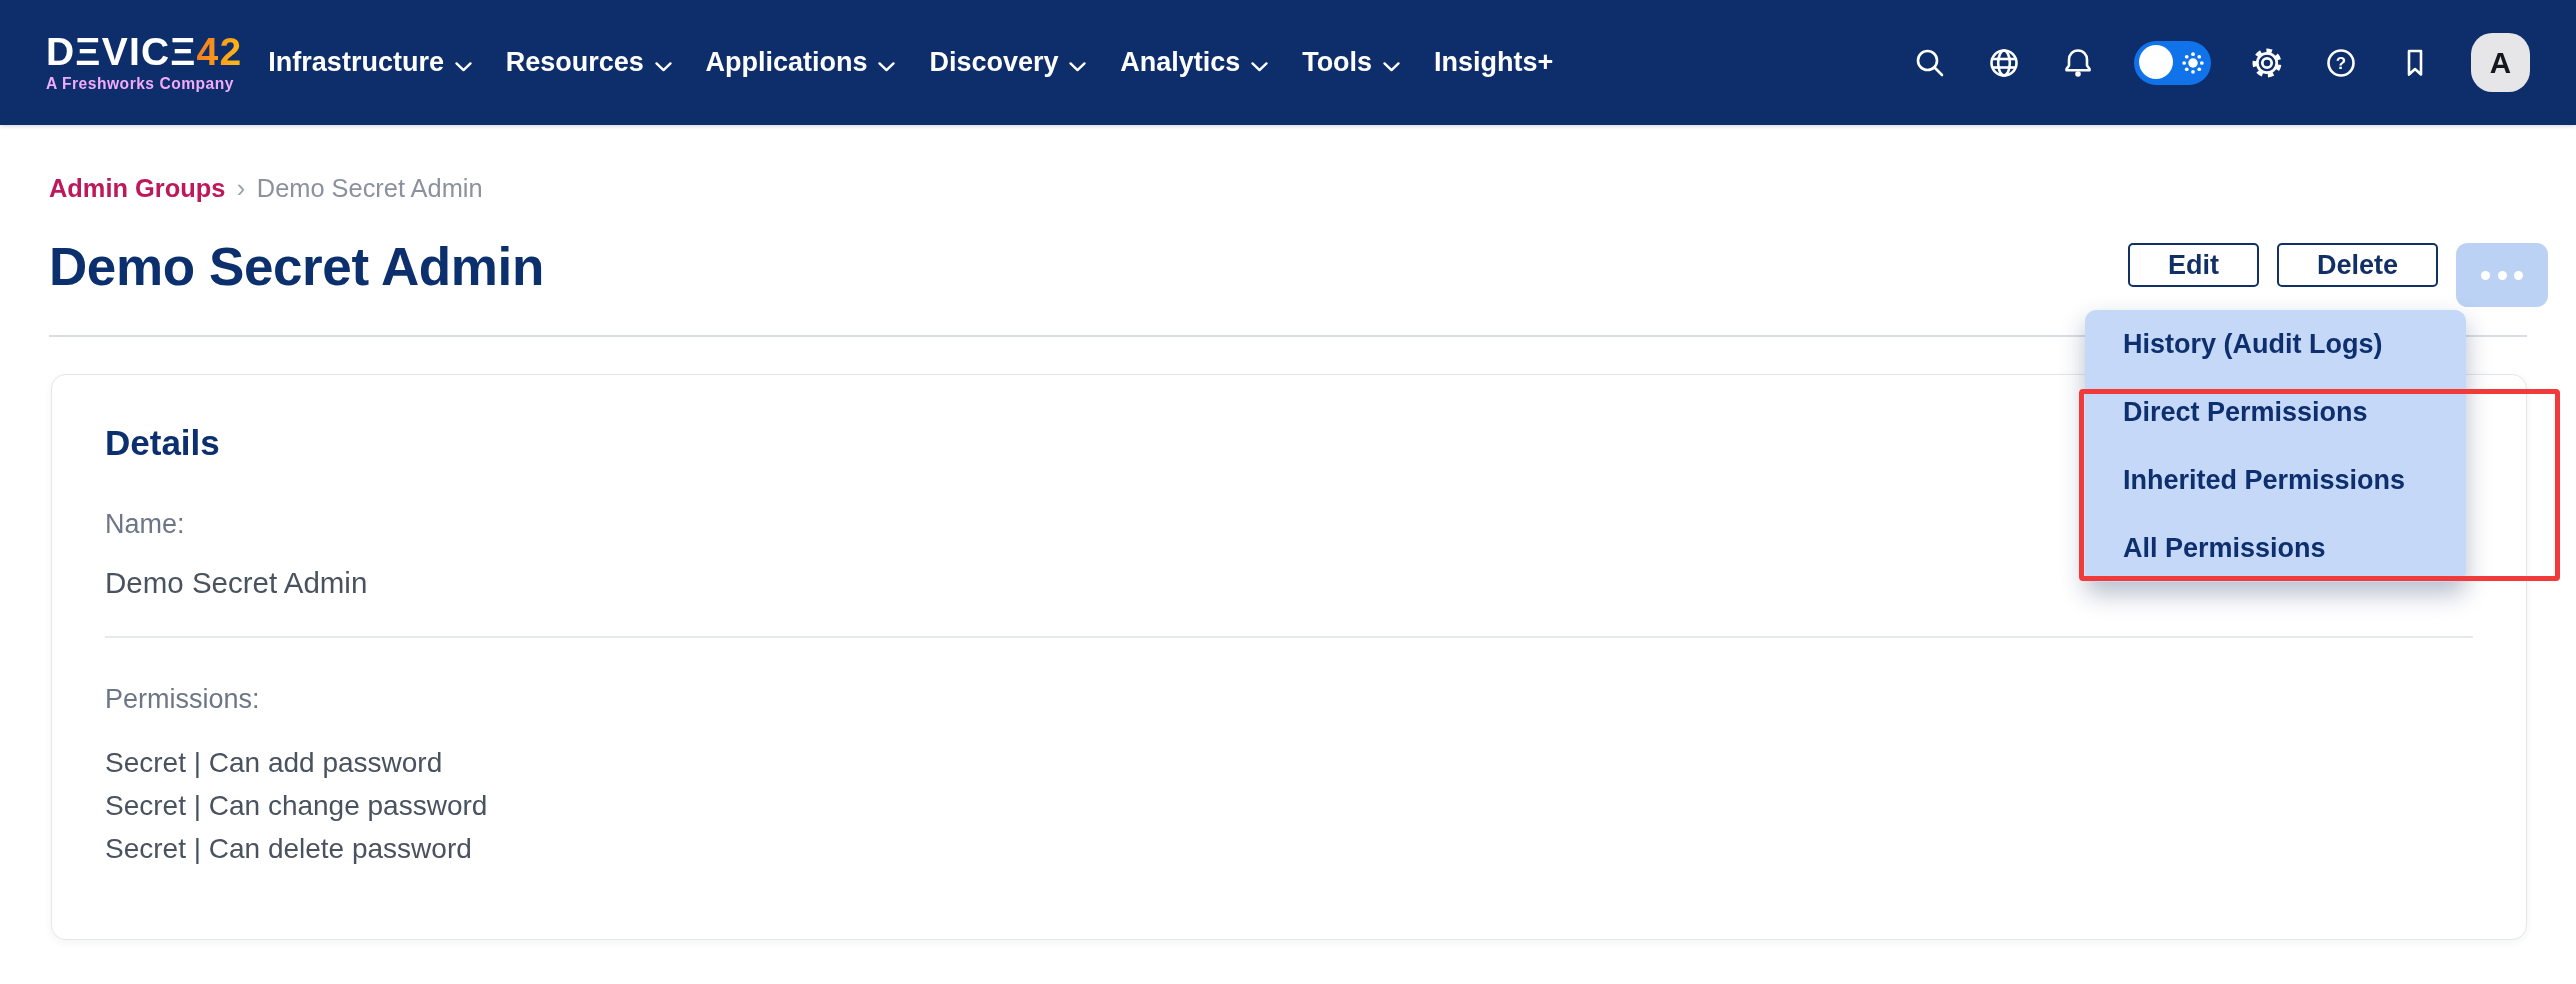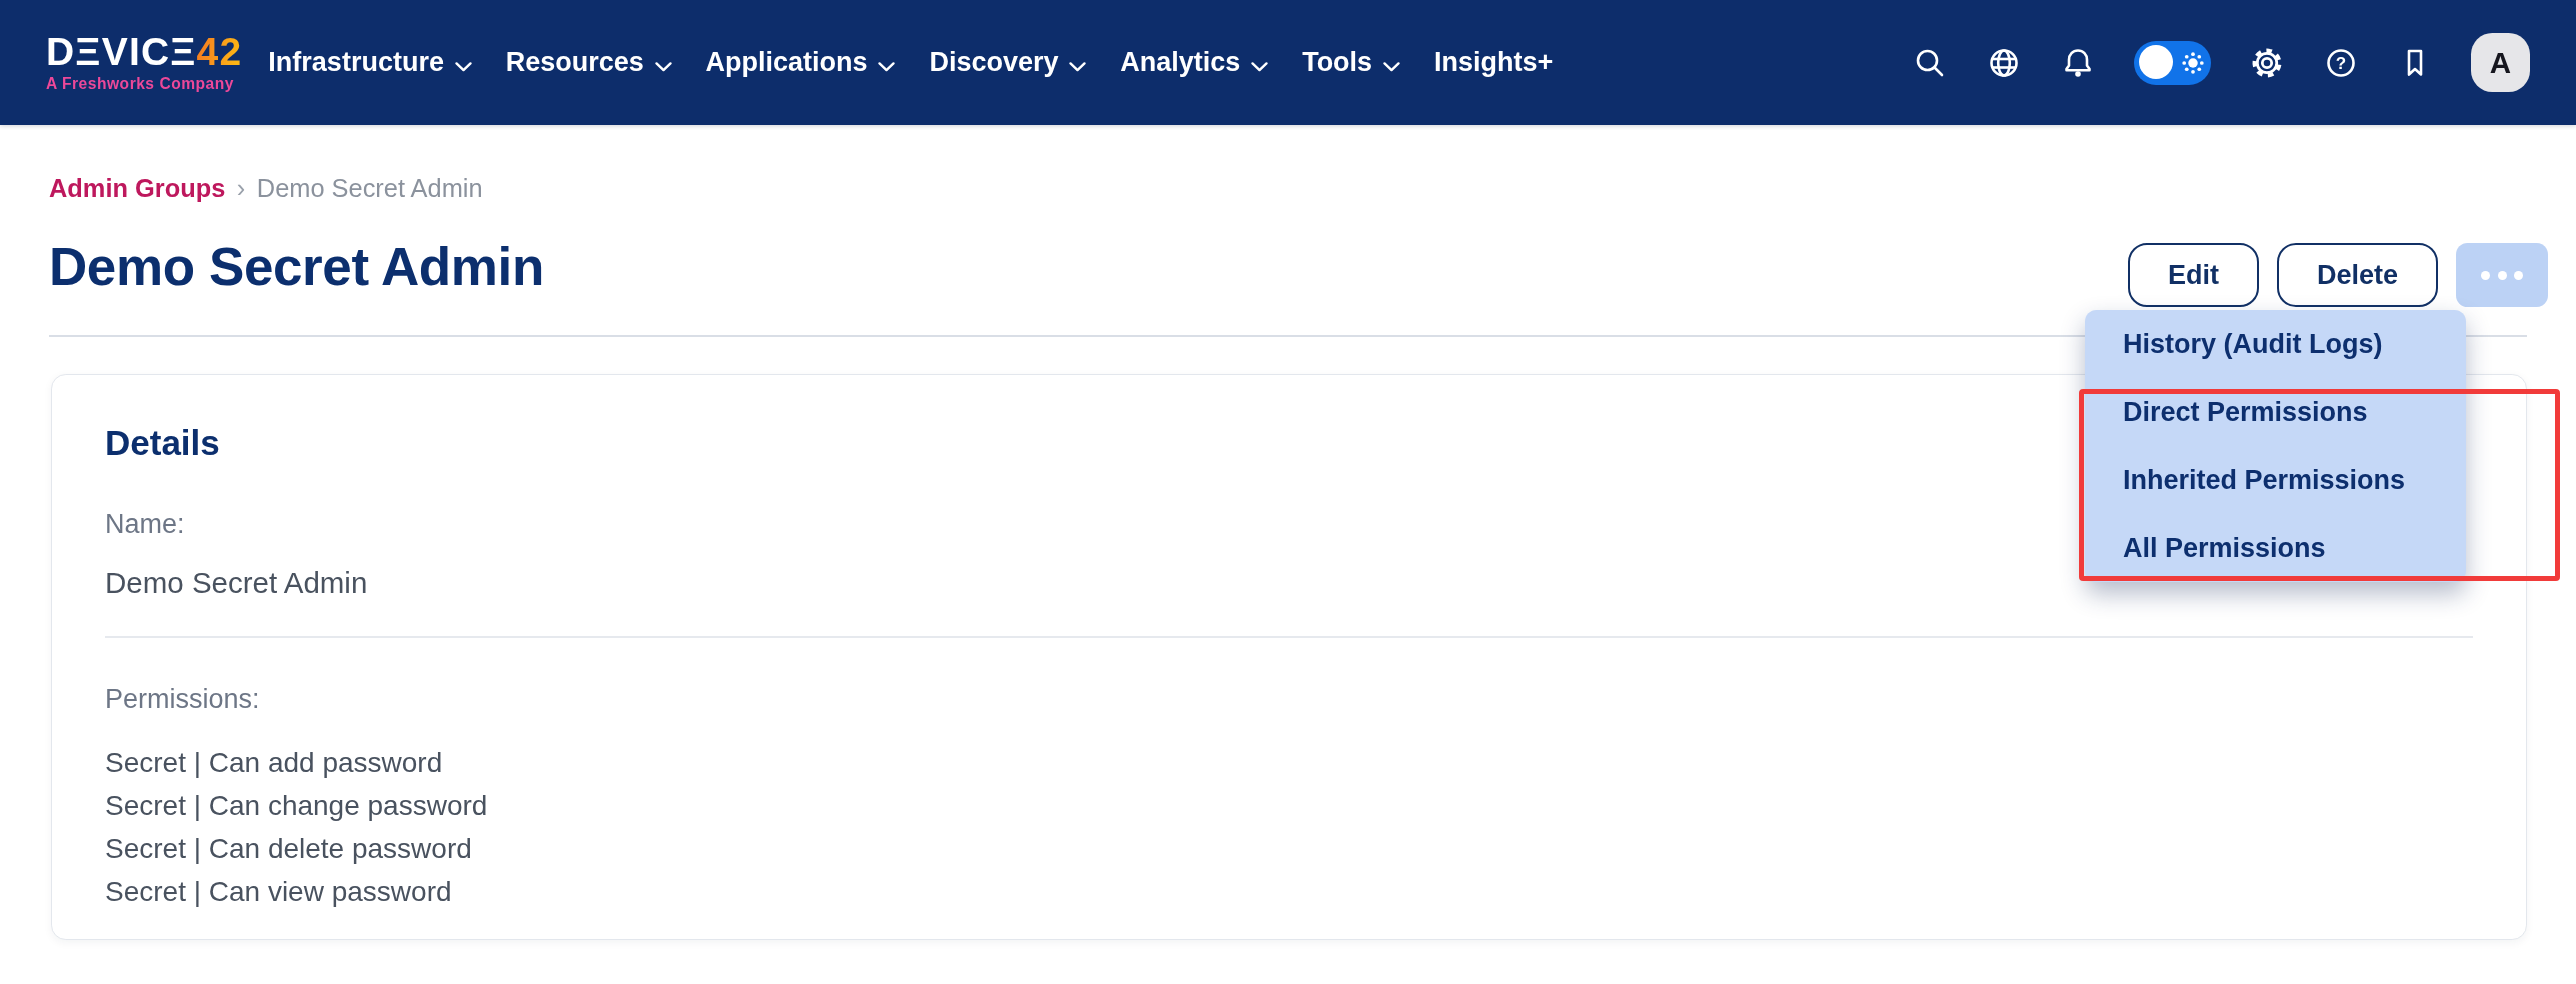--- a/index.html
+++ b/index.html
@@ -8,21 +8,21 @@
   .page { position:relative; width:2576px; height:984px; background:#ffffff; }
 
   
   .topnav { position:absolute; left:0; top:0; width:100%; height:125px;
     background:#0d2d6b; display:flex; align-items:center; padding:0 46px;
     box-shadow:0 1.6px 4.1px rgba(10,20,60,.18); z-index:10; }
   .logo { display:flex; flex-direction:column; margin-right:26px; cursor:pointer; }
   .logo-main { font-size:39px; font-weight:800; letter-spacing:1.2px; color:#ffffff; line-height:1; }
   .logo-num { background:linear-gradient(100deg,#f58220 15%,#fdb515 85%);
     -webkit-background-clip:text; background-clip:text; color:transparent; }
-  .logo-tag { font-size:15.6px; font-weight:600; color:#ec4899; letter-spacing:0.5px; margin-top:4.9px; }
+  .logo-tag { font-size:15.6px; font-weight:600; color:#f0abfc; letter-spacing:0.5px; margin-top:4.9px; }
   .nav-items { display:flex; align-items:center; gap:33px; }
   .nav-item { display:flex; align-items:center; gap:9.8px; color:#ffffff;
     font-size:27px; font-weight:600; cursor:pointer; white-space:nowrap; }
   .chev { display:inline-block; margin-top:3.3px; }
   .nav-right { margin-left:auto; display:flex; align-items:center; gap:38px; }
   .icon-btn { width:36px; height:36px; display:flex; align-items:center; justify-content:center; cursor:pointer; }
   .toggle { width:77px; height:44px; border-radius:22px; background:#1173e9; position:relative; cursor:pointer; flex:0 0 auto; }
   .toggle-knob { position:absolute; left:4.9px; top:4.9px; width:34px; height:34px; border-radius:50%; background:#ffffff; }
   .toggle-sun { position:absolute; right:7.4px; top:11.5px; }
   .avatar { width:59px; height:59px; border-radius:21.3px; background:#e6e6e9;
@@ -31,21 +31,21 @@
 
   
   .breadcrumb { position:absolute; left:49px; top:174px; font-size:25.4px; display:flex; gap:11.5px; align-items:baseline; z-index:2; }
   .crumb-link { color:#be185d; font-weight:700; cursor:pointer; }
   .crumb-sep { color:#9aa1ab; }
   .crumb-current { color:#8b929d; }
   .page-title { position:absolute; left:49px; top:236px; font-size:53px; font-weight:800;
     color:#0c2f6e; letter-spacing:-0.4px; z-index:2; }
 
   .actions { position:absolute; top:243px; right:28px; display:flex; gap:18px; z-index:20; }
-  .btn { height:64px; padding:0 38px; border-radius:19px; border:2.5px solid #113065;
+  .btn { height:44px; padding:0 38px; border-radius:5px; border:2.5px solid #113065;
     background:#ffffff; color:#113065; font-size:27px; font-weight:700;
     display:flex; align-items:center; justify-content:center; cursor:pointer;
     font-family:inherit; }
   .btn-more { width:92px; height:64px; border:none; border-radius:11.5px; background:#bcd2f5;
     display:flex; align-items:center; justify-content:center; gap:7.4px; cursor:pointer; }
   .dot { width:9px; height:9px; border-radius:50%; background:#ffffff; }
 
   .page-divider { position:absolute; left:49px; right:49px; top:335px; height:1.6px;
     background:#d9dee6; z-index:1; }
 
@@ -208,21 +208,20 @@
   <section class="card">
     <h2 class="card-heading">Details</h2>
     <div class="field-label">Name:</div>
     <div class="field-value">Demo Secret Admin</div>
     <div class="card-divider"></div>
     <div class="field-label">Permissions:</div>
     <div class="perm-list">
       <div class="perm-item">Secret | Can add password</div>
       <div class="perm-item">Secret | Can change password</div>
       <div class="perm-item">Secret | Can delete password</div>
-      <div class="perm-item">Secret | Can view password</div>
     </div>
   </section>
 
   <div class="dropdown">
     <div class="dropdown-item">History (Audit Logs)</div>
     <div class="dropdown-item">Direct Permissions</div>
     <div class="dropdown-item">Inherited Permissions</div>
     <div class="dropdown-item">All Permissions</div>
   </div>
 

